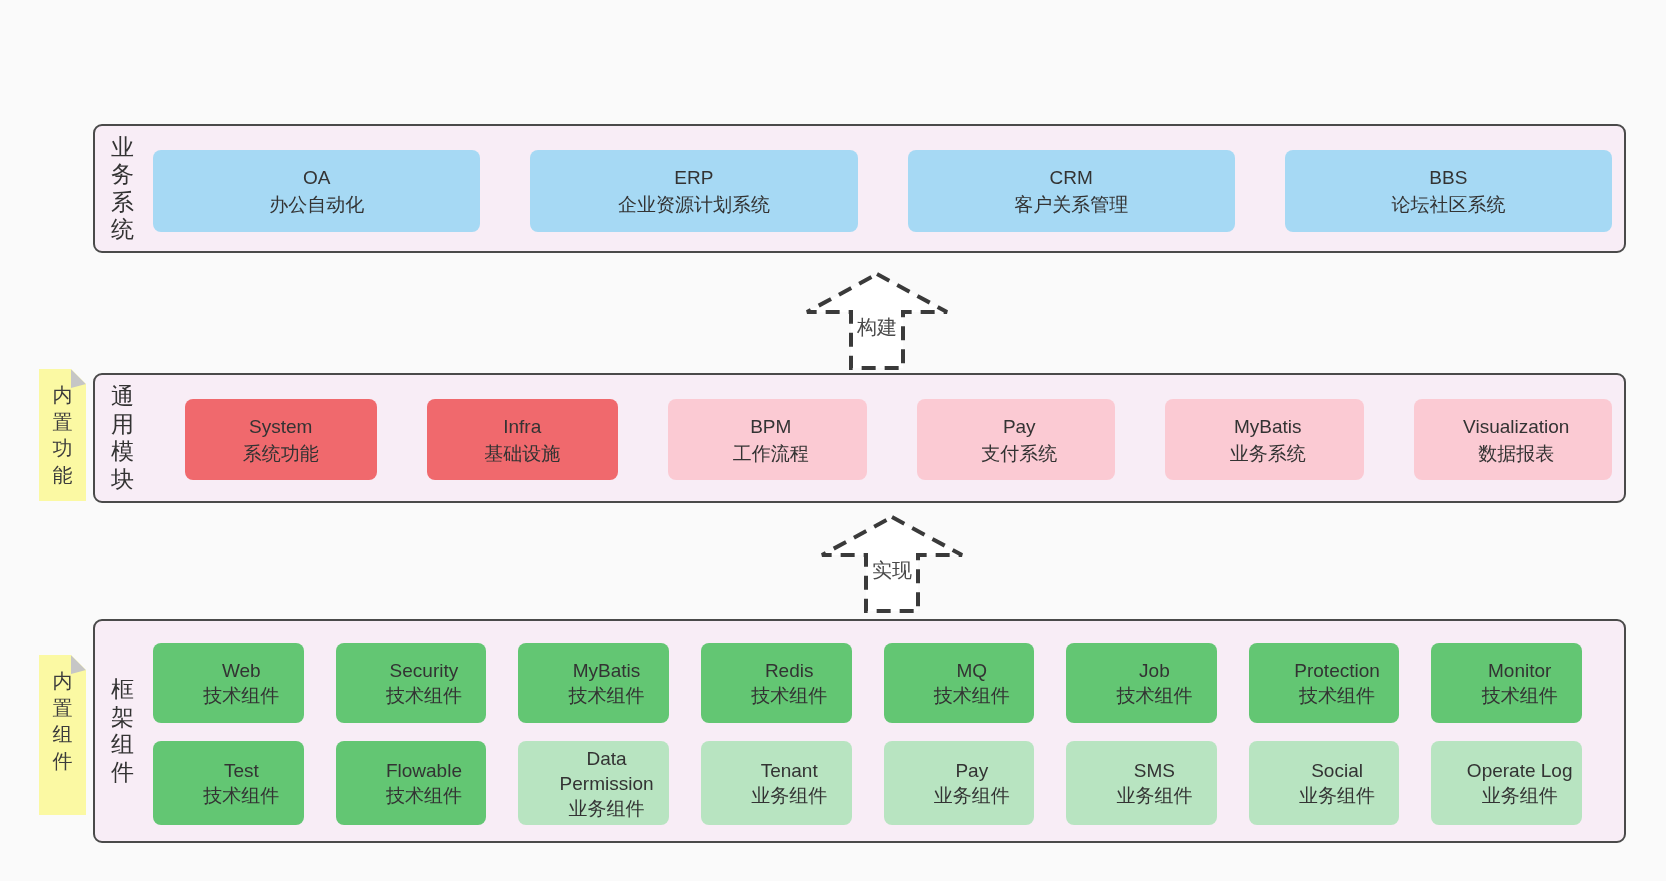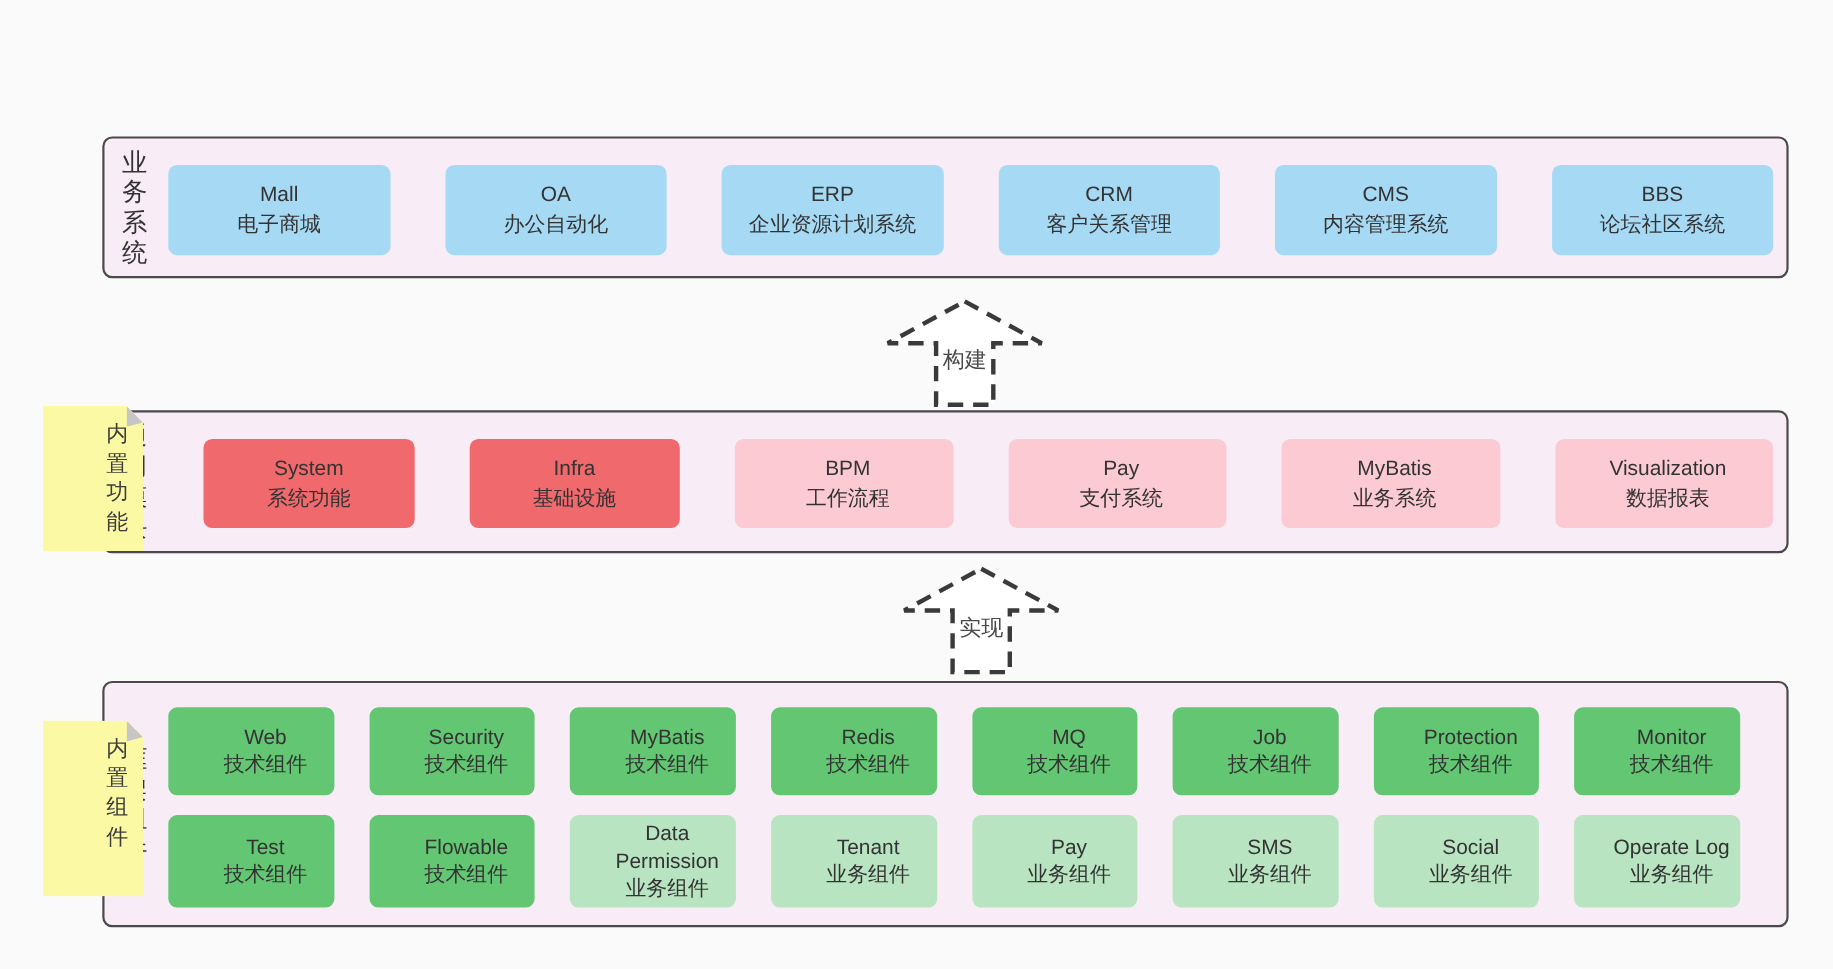--- a/index.html
+++ b/index.html
@@ -41,21 +41,21 @@
      align-items:center;text-align:center;color:var(--text);font-size:19px;line-height:27px;
      padding:2px 6px;box-sizing:border-box;}
   .band3 .b{line-height:25px;padding-left:32px;}
   .blue{background:var(--blue);}
   .red{background:var(--red);}
   .pink{background:var(--pink);padding-left:13px;}
   .gd{background:var(--green-dark);}
   .gl{background:var(--green-light);}
 
   .note{position:absolute;left:39px;width:47px;background:var(--note-yellow);
-        clip-path:polygon(0 0,calc(100% - 15px) 0,100% 15px,100% 100%,0 100%);padding-left:44px;}
+        clip-path:polygon(0 0,calc(100% - 15px) 0,100% 15px,100% 100%,0 100%);}
   .note1{top:369px;height:132px;}
   .note2{top:655px;height:160px;}
   .note-text{margin:13px auto 0;width:22px;font-size:20px;line-height:26.5px;
         text-align:center;color:#3c3c3c;word-break:break-all;}
   .fold{position:absolute;top:0;right:0;width:15px;height:19px;background:var(--note-fold);
         clip-path:polygon(0 0,100% 79%,0 100%);}
 
   .arrow{position:absolute;width:146px;height:100px;}
   .arrow1{left:804px;top:271px;}
   .arrow2{left:819px;top:514px;}
@@ -65,38 +65,30 @@
 </style>
 </head>
 <body>
 
 <div class="stage">
 
   <section class="band band1">
     <div class="band-label">业务系统</div>
     <div class="row">
       <div class="b blue">
-        <div>Mall</div>
-        <div>电子商城</div>
-      </div>
-      <div class="b blue">
         <div>OA</div>
         <div>办公自动化</div>
       </div>
       <div class="b blue">
         <div>ERP</div>
         <div>企业资源计划系统</div>
       </div>
       <div class="b blue">
         <div>CRM</div>
         <div>客户关系管理</div>
-      </div>
-      <div class="b blue">
-        <div>CMS</div>
-        <div>内容管理系统</div>
       </div>
       <div class="b blue">
         <div>BBS</div>
         <div>论坛社区系统</div>
       </div>
     </div>
   </section>
 
   <div class="arrow arrow1">
     <svg viewBox="0 0 146 100">

